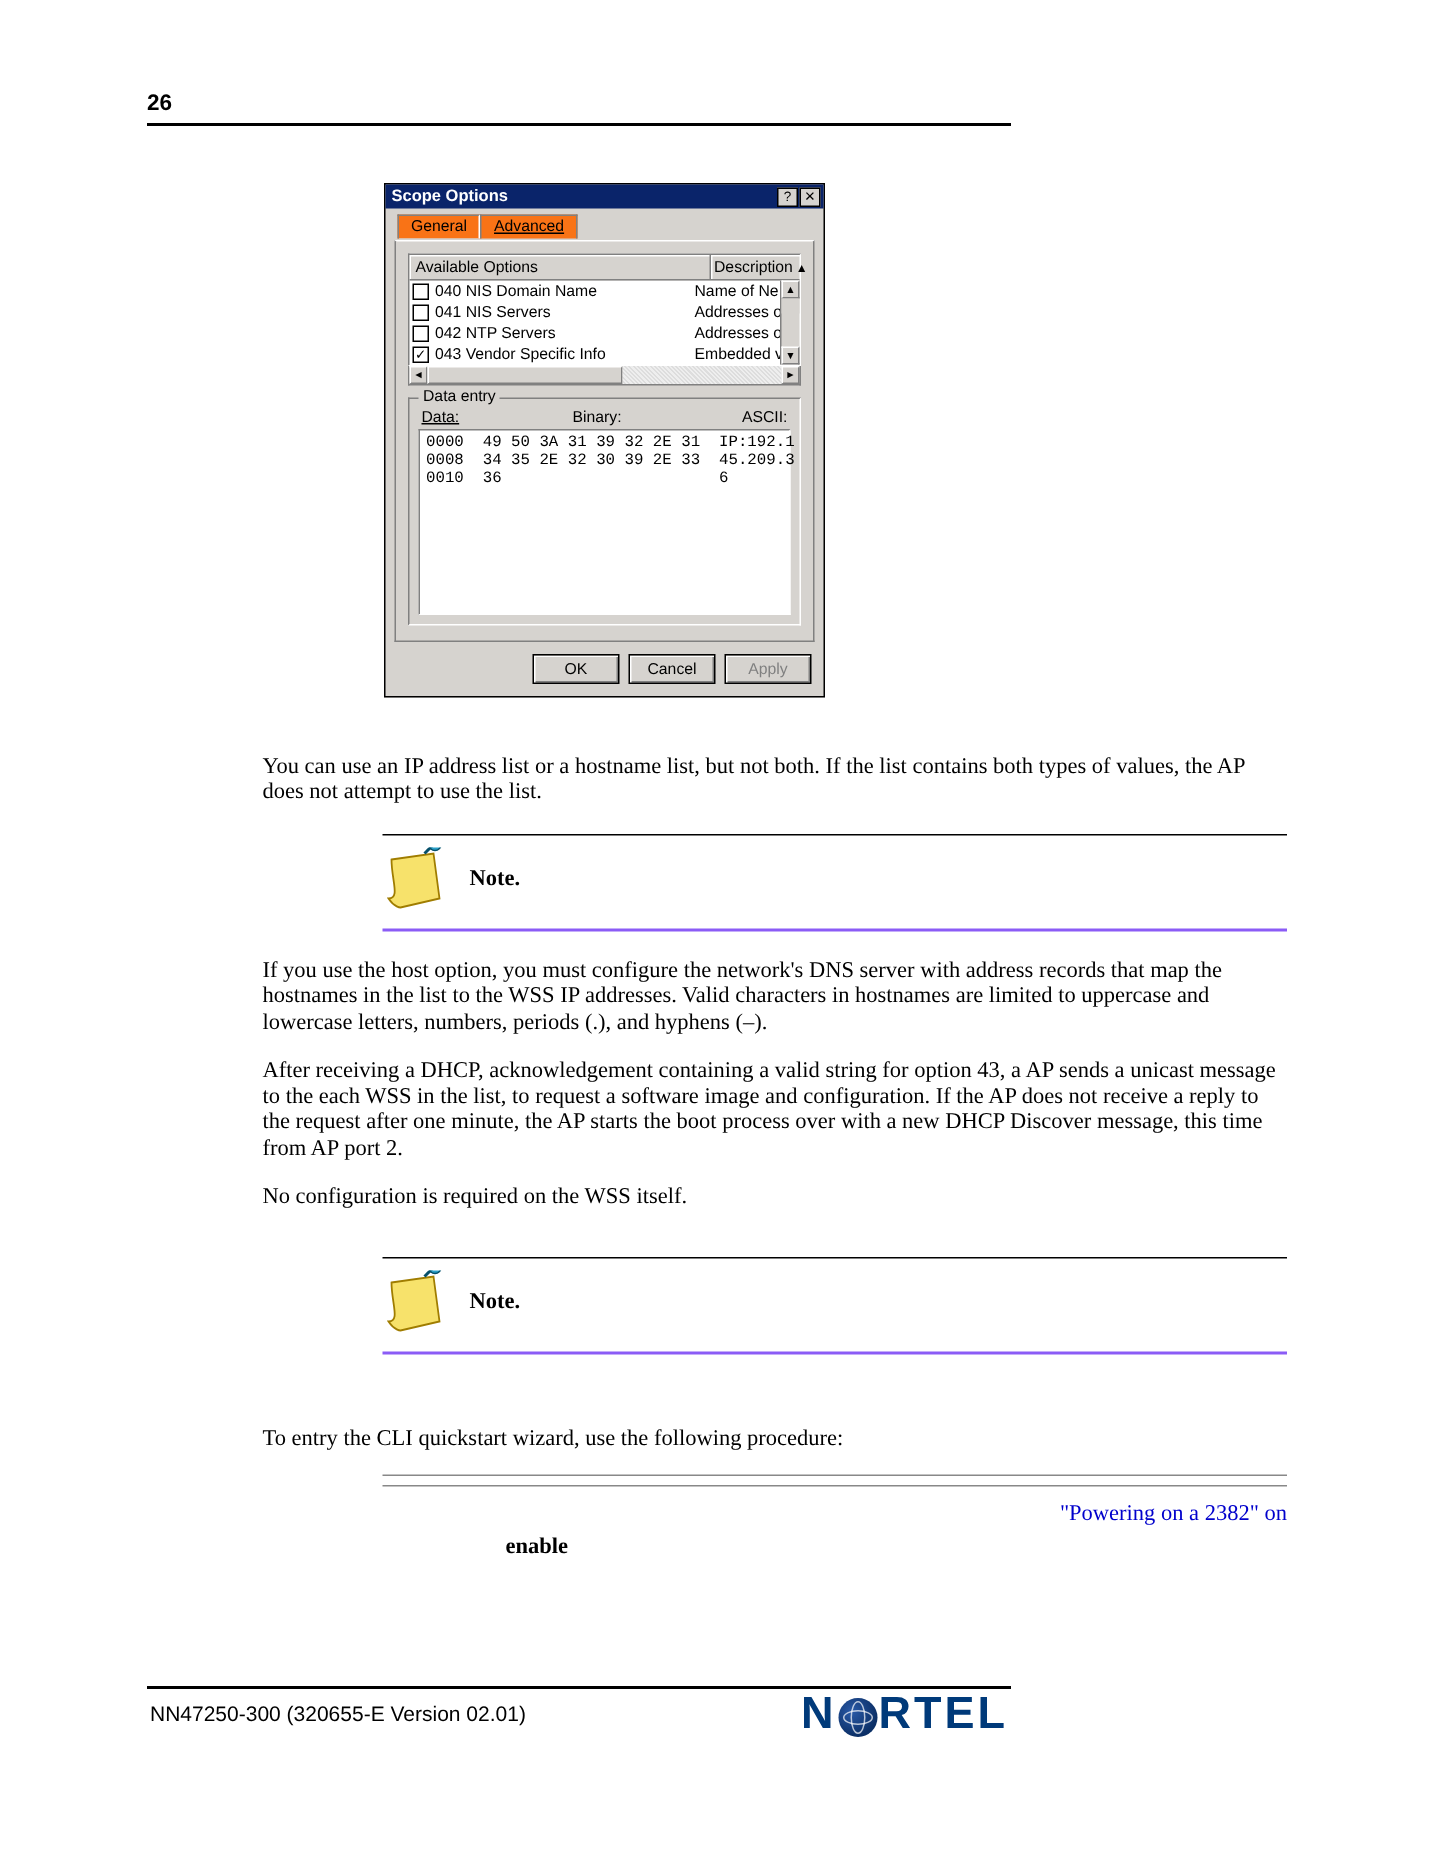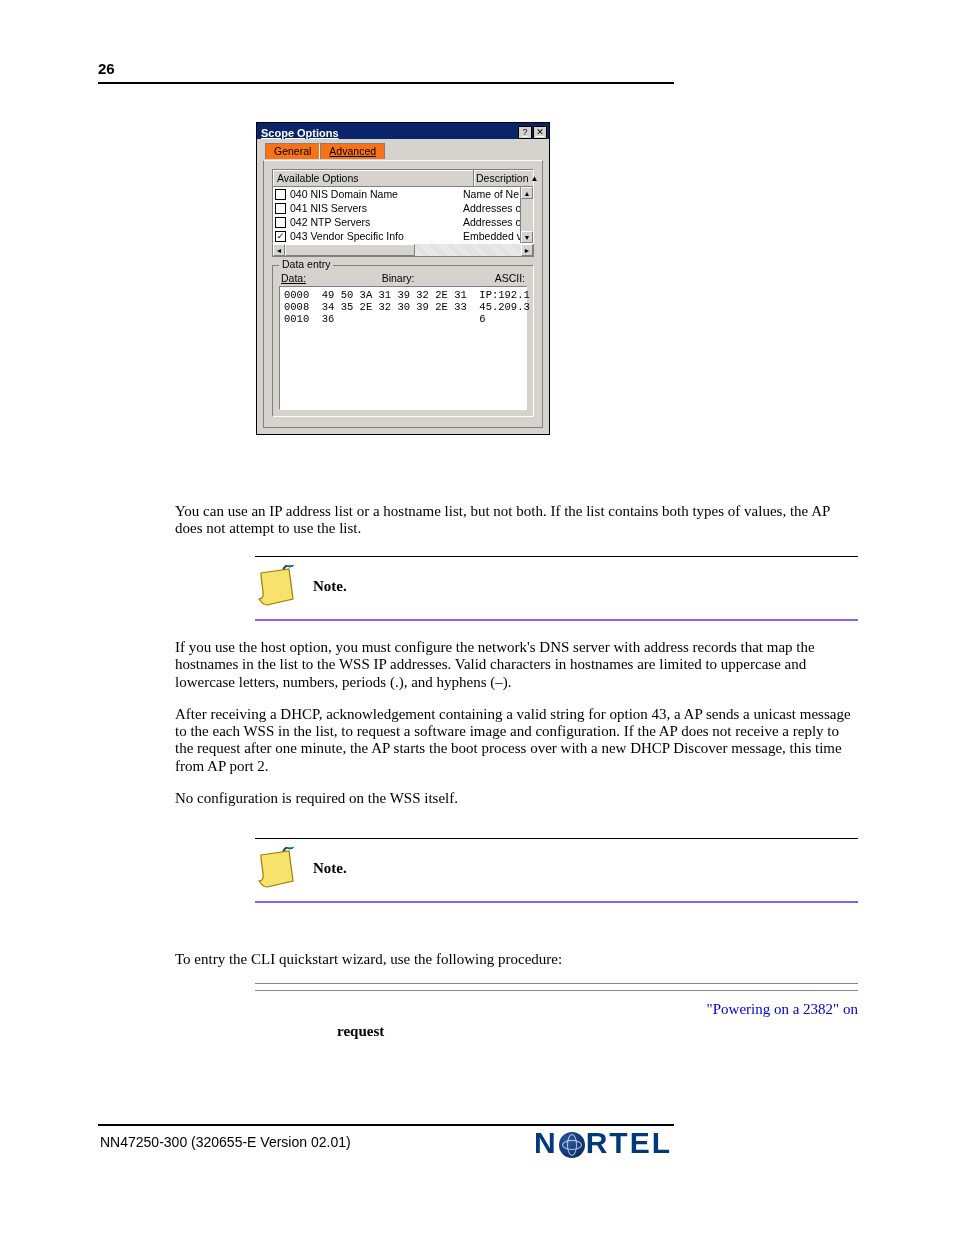--- a/index.html
+++ b/index.html
@@ -41,27 +41,26 @@
     background: #d6d3cf;
     color: #000;
   }
   .dialog-wrap {
     position: absolute;
     left: 256px;
     top: 122px;
   }
   .titlebar {
     display: flex;
-    align-items: flex-end;
+    align-items: center;
     height: 16px;
     background: #0a246a;
     color: #fff;
     padding: 0 2px 0 4px;
     font-size: 11px;
-    text-decoration: underline;
   }
   .titlebar .title { flex: 1; font-weight: bold; }
   .titlebtn {
     width: 14px; height: 13px; margin-left: 1px;
     background: #d6d3cf;
     border: 1px solid #000; box-sizing: border-box;
     display: flex; align-items: center; justify-content: center;
     font-size: 9px; color:#000; line-height: 1;
   }
   .dialog-body { padding: 4px 6px 6px 6px; }
@@ -298,20 +297,25 @@
             <span class="l1">Data:</span>
             <span class="l2">Binary:</span>
             <span class="l3">ASCII:</span>
           </div>
           <div class="hexbox"><span>0000  49 50 3A 31 39 32 2E 31  IP:192.1</span>
 <span>0008  34 35 2E 32 30 39 2E 33  45.209.3</span>
 <span>0010  36                       6</span></div>
         </div>
       </div>
 
+      <div class="dlg-buttons">
+        <button class="winbtn">OK</button>
+        <button class="winbtn">Cancel</button>
+        <button class="winbtn" disabled="">Apply</button>
+      </div>
     </div>
   </div>
   </div>
 
   <div class="body-col" style="top:488px;">
     <p class="para">You can use an IP address list or a hostname list, but not both. If the list contains both types of values, the AP does not attempt to use the list.</p>
 
     <div class="note-block">
       <svg class="note-icon-svg note-svg" viewBox="0 0 46 44">
         <path class="fill" d="M8 8 L36 4 L40 34 L14 40 C14 40 10 40 6 34 C14 34 8 22 8 8 Z"></path>
@@ -345,21 +349,21 @@
       <hr class="hr-light">
       <hr class="hr-light">
       <div class="row">
         <div class="num" style="visibility:hidden">2</div>
         <div class="txt" style="text-align:right;">
           <span class="link">"Powering on a 2382" on</span>
         </div>
       </div>
       <div class="row" style="margin-top:4px;">
         <div class="num" style="visibility:hidden">3</div>
-        <div class="txt"><span style="margin-left:60px;"><b>request</b></span></div>
+        <div class="txt"><span style="margin-left:60px;"><b>enable</b></span></div>
       </div>
     </div>
   </div>
 
   <div class="footer-rule"></div>
   <div class="footer-left">NN47250-300 (320655-E Version 02.01)</div>
   <div class="logo">
     <span>N</span>
     <span class="globe"></span>
     <span>RTEL</span>

